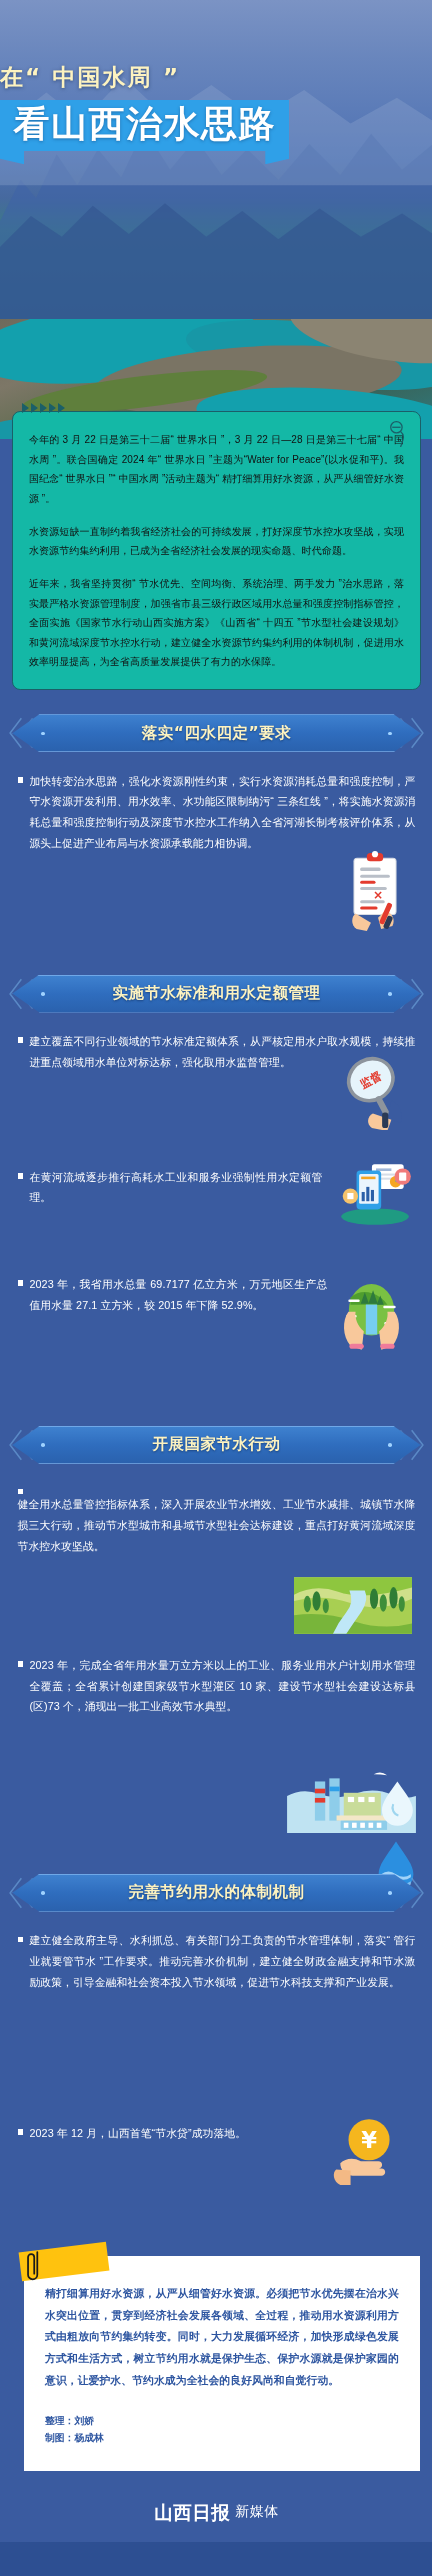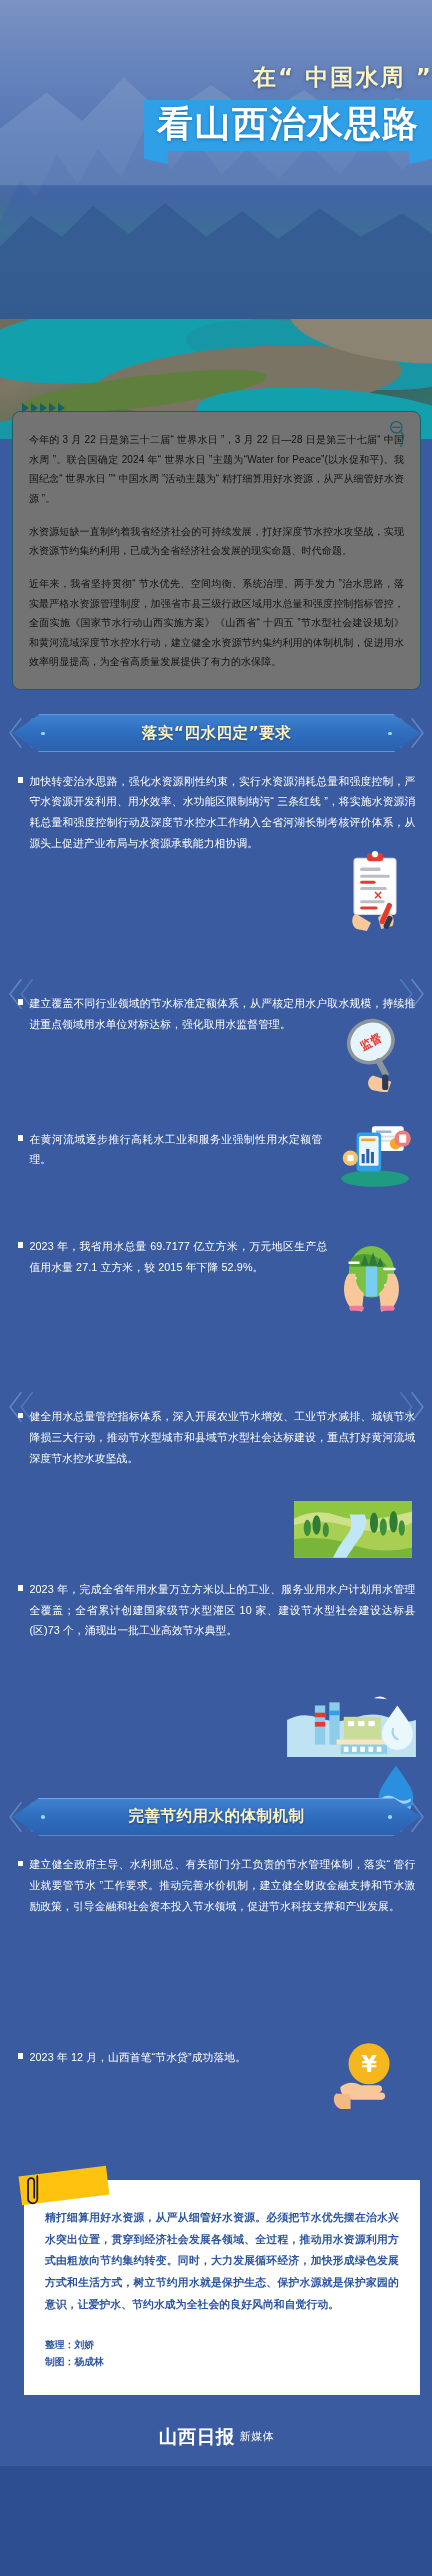--- a/index.html
+++ b/index.html
@@ -24,21 +24,21 @@
     overflow: hidden;
   }
   .mtn {
     position: absolute;
     bottom: 0; left: 0;
     width: 100%; height: 100%;
   }
   .hero-title-wrap {
     position: absolute;
     top: 62px; left: 0; width: 100%;
-    text-align: right;
+    text-align: left;
     z-index: 5;
   }
   .hero-line1 {
     font-size: 23px;
     font-weight: bold;
     color: #fdf3c0;
     letter-spacing: 2.1px;
     text-shadow: 0 1px 3.6px rgba(20,40,80,.55);
     font-family: "DejaVu Sans", sans-serif;
   }
@@ -90,21 +90,21 @@
   
   .card-wrap { position: relative; padding: 0 12.4px; margin-top: -36px; z-index: 6; }
   .arrows { display: flex; gap: 2.1px; margin-left: 9.3px; margin-bottom: -2.1px; position: relative; z-index: 8;}
   .arrow {
     width: 0; height: 0;
     border-left: 7.7px solid #1b5f68;
     border-top: 5.2px solid transparent;
     border-bottom: 5.2px solid transparent;
   }
   .white-card {
-    background: #737373;
+    background: #14b8a6;
     border: 1.5px solid #1b5f68;
     border-radius: 8.2px;
     padding: 18.5px 15.5px 17.5px 15.5px;
     position: relative;
   }
   .magnifier {
     position: absolute; top: 8.2px; right: 9.3px;
     width: 23px; height: 27px;
   }
   .para {
@@ -226,21 +226,21 @@
     gap: 5.2px;
   }
   .footer-logo {
     font-size: 18.5px;
     font-weight: bold;
     color: #ffffff;
     font-family: "DejaVu Serif", serif;
     letter-spacing: 0.5px;
   }
   .footer-sub {
-    font-size: 11px;
+    font-size: 14px;
     color: #ffffff;
     letter-spacing: 0.5px;
   }
 </style>
 </head>
 <body>
 
 <div class="poster">
 
   <div class="hero">
@@ -332,20 +332,25 @@
   <div class="section">
     <div class="banner-wrap">
       <svg class="chev l" viewBox="0 0 90 74">
         <path d="M30,8 L8,37 L30,66" fill="none" stroke="#6fa8e0" stroke-width="3" opacity=".6"></path>
         <path d="M52,8 L30,37 L52,66" fill="none" stroke="#6fa8e0" stroke-width="3" opacity=".4"></path>
       </svg>
       <svg class="chev r" viewBox="0 0 90 74">
         <path d="M60,8 L82,37 L60,66" fill="none" stroke="#6fa8e0" stroke-width="3" opacity=".6"></path>
         <path d="M38,8 L60,37 L38,66" fill="none" stroke="#6fa8e0" stroke-width="3" opacity=".4"></path>
       </svg>
+      <div class="banner">
+        <span class="dot-l"></span>
+        <span class="banner-text">实施节水标准和用水定额管理</span>
+        <span class="dot-r"></span>
+      </div>
     </div>
     <div class="bullets">
       <div class="bullet" style="min-height:118px;">
         <span class="bullet-mark"></span>
         <span class="bullet-text">建立覆盖不同行业领域的节水标准定额体系，从严核定用水户取水规模，持续推进重点领域用水单位对标达标，强化取用水监督管理。</span>
         <svg class="art ill-mag" style="right:0px; top:21.6px;" viewBox="0 0 150 150">
           <ellipse cx="62" cy="52" rx="44" ry="40" fill="#e6f4fb" stroke="#8d949c" stroke-width="7" transform="rotate(-28 62 52)"></ellipse>
           <text x="62" y="60" font-size="22" fill="#e33b2e" font-weight="bold" text-anchor="middle" transform="rotate(-28 62 52)" font-family="DejaVu Sans, sans-serif">监督</text>
           <rect x="80" y="82" width="12" height="48" rx="5" fill="#8d949c" transform="rotate(-28 86 106)"></rect>
           <path d="M102,92 c16,8 24,26 18,44 l-26,-8 z" fill="#3a5ba0"></path>
@@ -403,23 +408,28 @@
   <div class="section">
     <div class="banner-wrap">
       <svg class="chev l" viewBox="0 0 90 74">
         <path d="M30,8 L8,37 L30,66" fill="none" stroke="#6fa8e0" stroke-width="3" opacity=".6"></path>
         <path d="M52,8 L30,37 L52,66" fill="none" stroke="#6fa8e0" stroke-width="3" opacity=".4"></path>
       </svg>
       <svg class="chev r" viewBox="0 0 90 74">
         <path d="M60,8 L82,37 L60,66" fill="none" stroke="#6fa8e0" stroke-width="3" opacity=".6"></path>
         <path d="M38,8 L60,37 L38,66" fill="none" stroke="#6fa8e0" stroke-width="3" opacity=".4"></path>
       </svg>
+      <div class="banner">
+        <span class="dot-l"></span>
+        <span class="banner-text">开展国家节水行动</span>
+        <span class="dot-r"></span>
+      </div>
     </div>
     <div class="bullets">
-      <div class="bullet" style="min-height:155px;">
+      <div class="bullet" style="min-height:155px;flex-direction:column;">
         <span class="bullet-mark"></span>
         <span class="bullet-text">健全用水总量管控指标体系，深入开展农业节水增效、工业节水减排、城镇节水降损三大行动，推动节水型城市和县域节水型社会达标建设，重点打好黄河流域深度节水控水攻坚战。</span>
         <svg class="art ill-field" style="right:3.1px; bottom:3.1px;" viewBox="0 0 230 110">
           <rect x="0" y="0" width="230" height="110" fill="#cfe08a"></rect>
           <path d="M0,34 q40,-22 86,-6 q50,18 144,-8 L230,0 L0,0 Z" fill="#8ec63f"></path>
           <path d="M0,46 q56,-14 110,4 q60,20 120,-8 L230,110 L0,110 Z" fill="#a8cf52"></path>
           <path d="M0,74 q60,-8 118,12 q56,18 112,4 L230,110 L0,110 Z" fill="#78b53a"></path>
           <path d="M108,26 q10,24 -6,42 q-16,20 -26,42 l26,0 q16,-24 30,-44 q14,-22 6,-40 z" fill="#bfe7f7"></path>
           <ellipse cx="26" cy="52" rx="7" ry="16" fill="#3f8f3a"></ellipse>
           <ellipse cx="44" cy="46" rx="8" ry="19" fill="#2f7d35"></ellipse>

